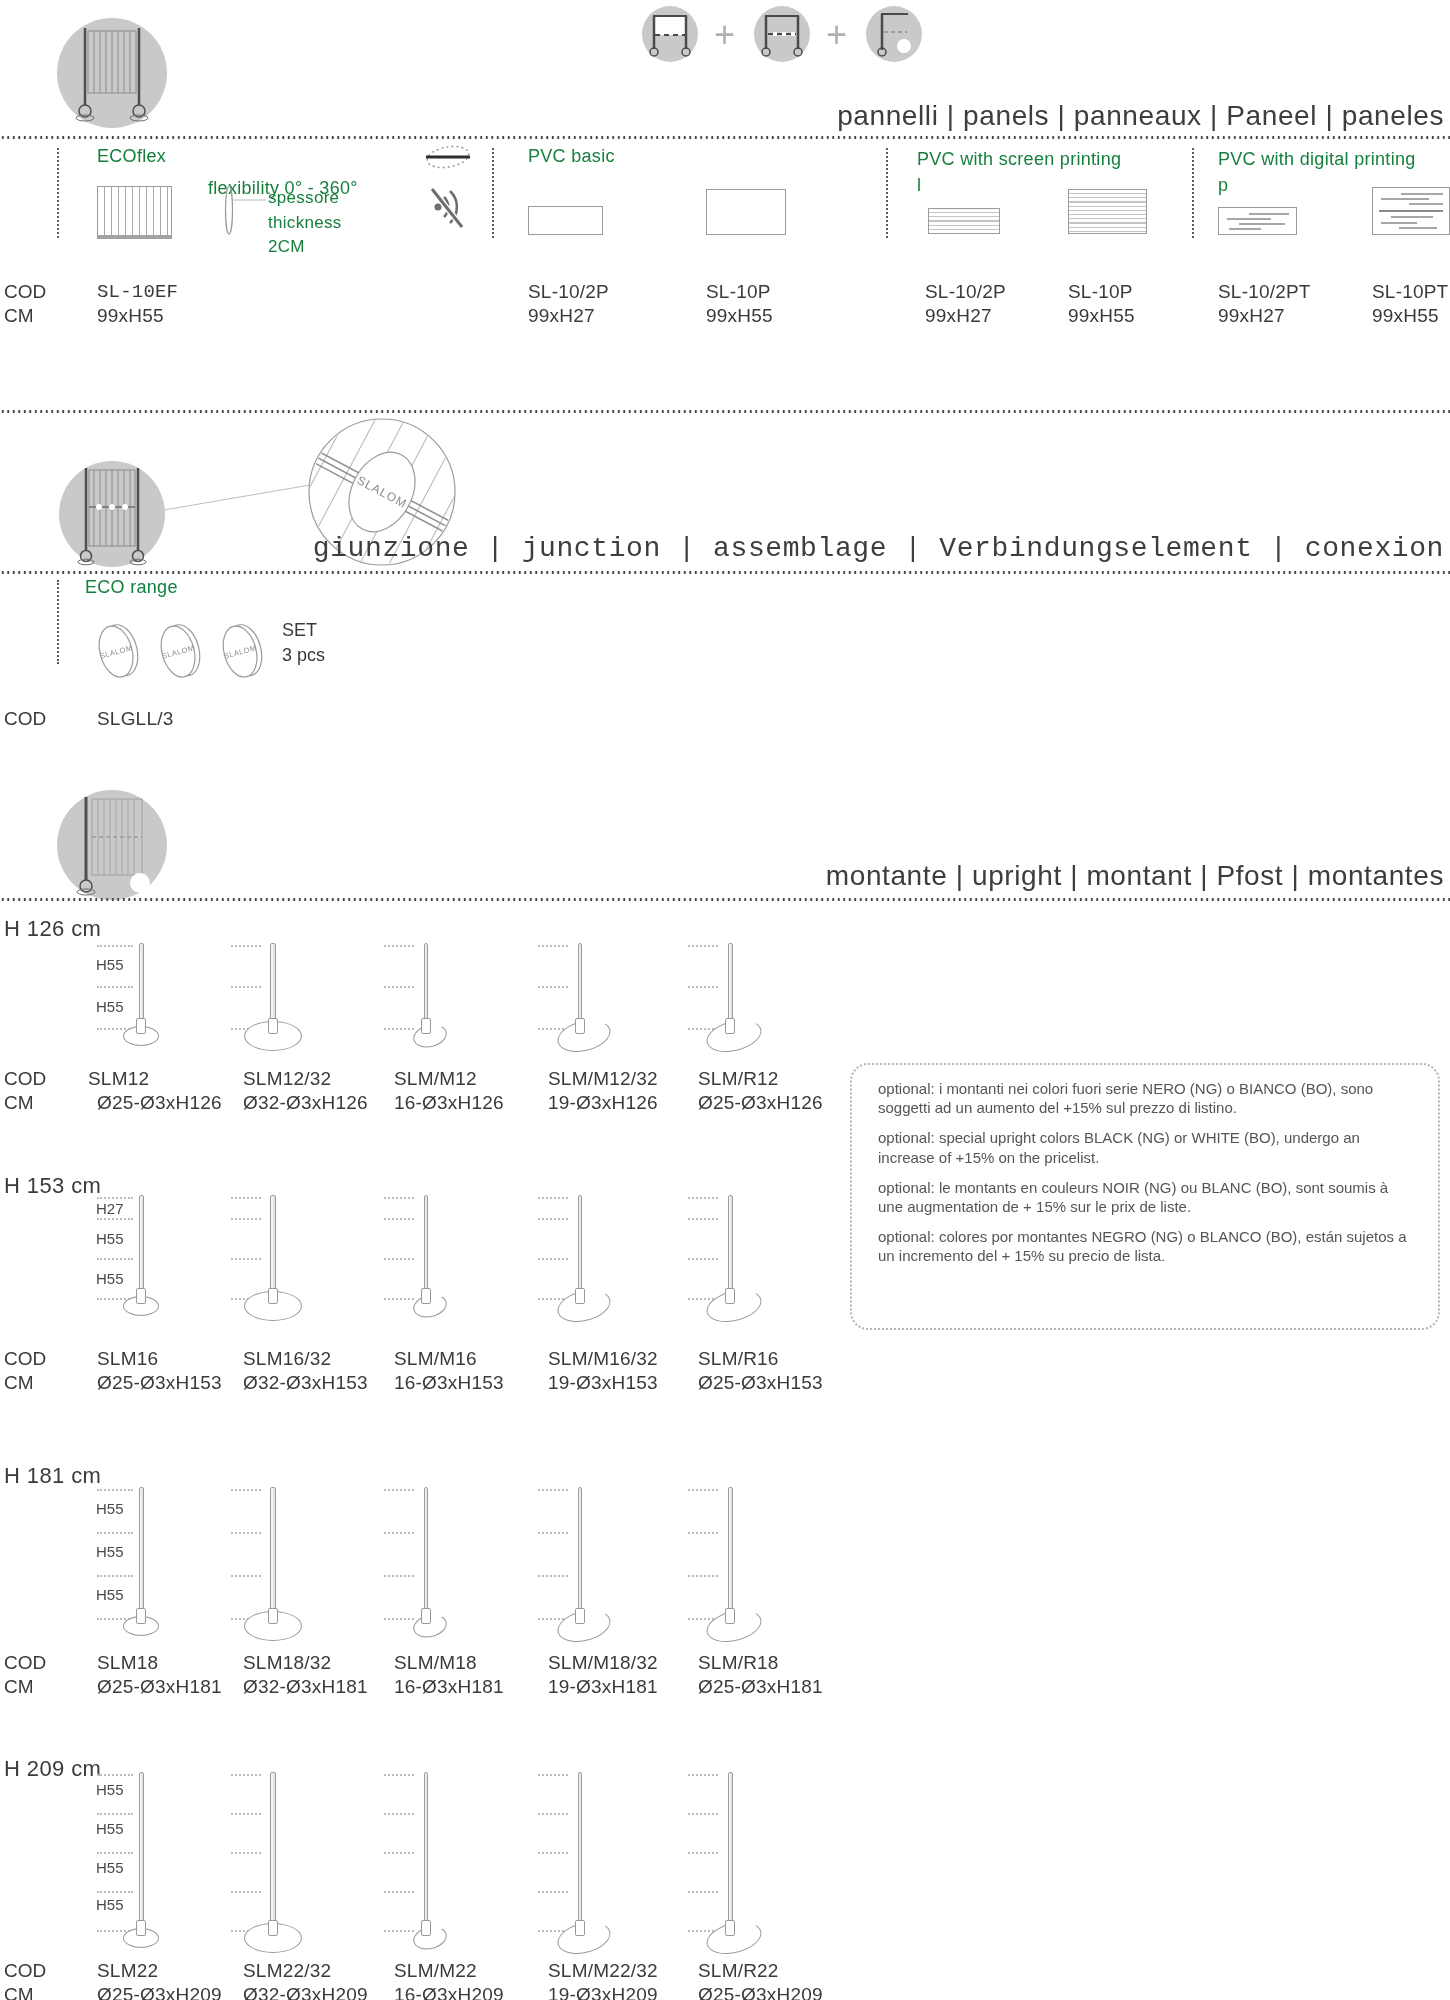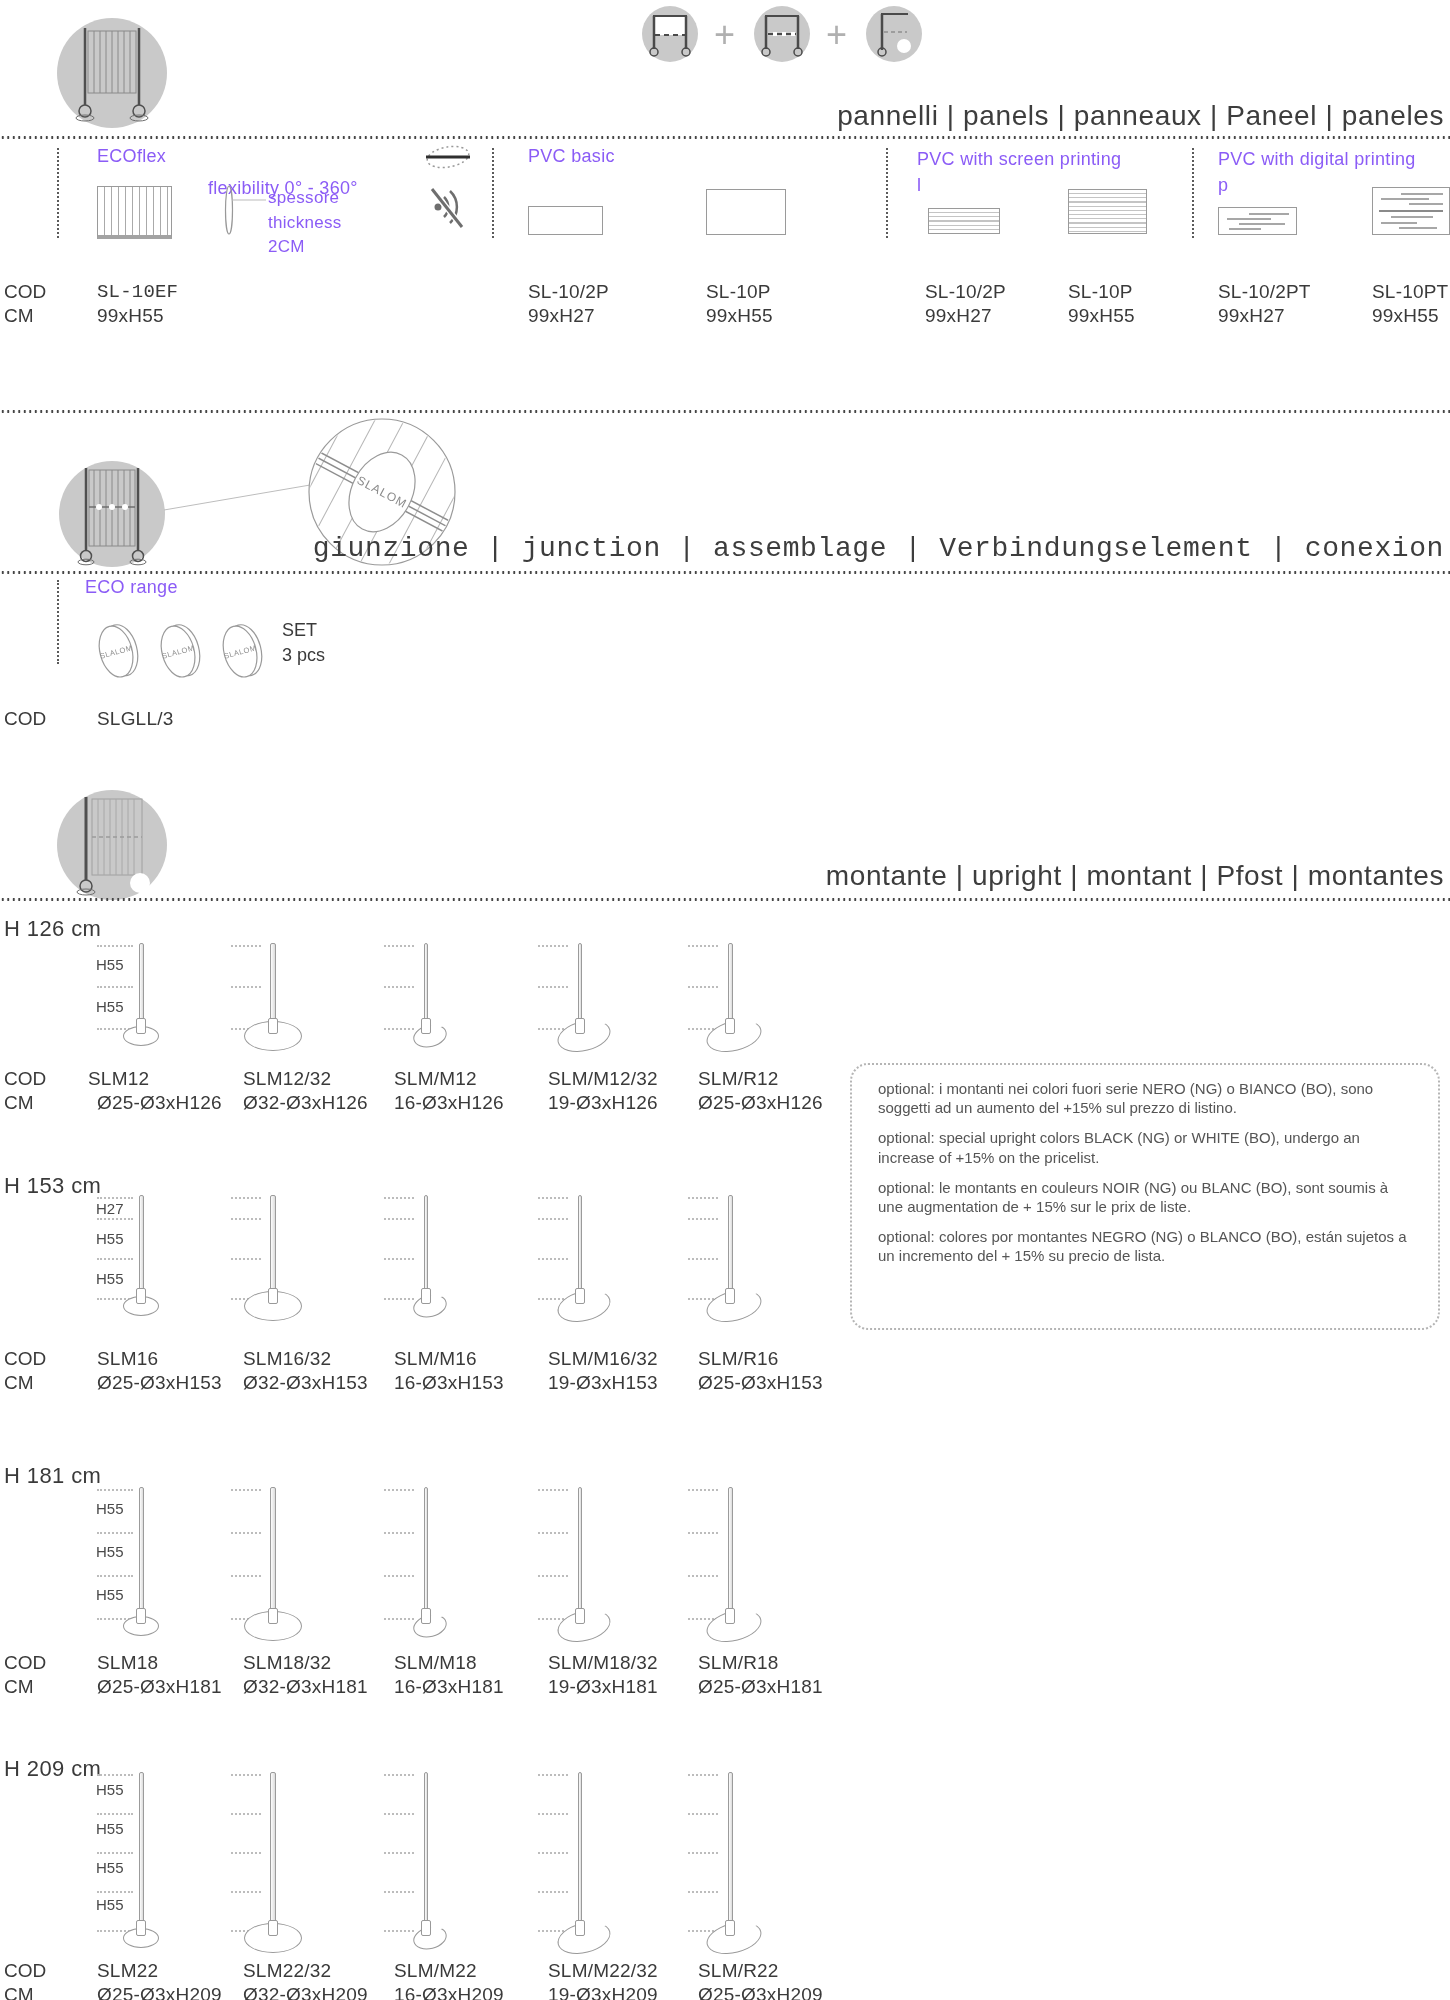--- a/index.html
+++ b/index.html
@@ -5,21 +5,21 @@
   html,body{margin:0;padding:0;background:#fff;}
   #page{position:relative;width:1450px;height:2000px;background:#fff;overflow:hidden;
         font-family:"Liberation Sans", sans-serif;color:#3a3a3a;}
   .abs{position:absolute;}
   .section-title{position:absolute;right:6px;text-align:right;font-size:28px;font-weight:400;
                  color:#3d3d3d;letter-spacing:0.6px;white-space:nowrap;}
   .hsep{position:absolute;left:0;width:1450px;height:3px;
         background-image:radial-gradient(circle,#454545 1.1px,transparent 1.4px);
         background-size:5.5px 3px;background-repeat:repeat-x;}
   .vdot{position:absolute;width:0;border-left:2px dotted #5a5a5a;}
-  .var-label{position:absolute;font-size:18px;color:#8b5cf6;letter-spacing:0.3px;}
+  .var-label{position:absolute;font-size:18px;color:#15803d;letter-spacing:0.3px;}
   .pre{white-space:pre-line;line-height:1.45;}
   .panel-rect{position:absolute;background:#fff;border:1.5px solid #9a9a9a;}
   .ecoflex-rect{background:repeating-linear-gradient(90deg,#fff 0 6px,#aaa 6px 7px);
                 border-bottom:4px solid #a3a3a3;}
   .screen-rect{background:repeating-linear-gradient(180deg,#fff 0 3px,#c4c4c4 3px 4.2px);}
   .row-label{position:absolute;left:4px;font-size:19px;color:#3a3a3a;}
   .cod-val{position:absolute;font-size:19px;color:#3a3a3a;white-space:nowrap;letter-spacing:0.2px;}
   .h-label{position:absolute;left:4px;font-size:22px;color:#3a3a3a;letter-spacing:0.4px;}
   .seg-label{position:absolute;font-size:15px;color:#4a4a4a;}
   .tick{position:absolute;height:0;border-top:2px dotted #bcbcbc;z-index:0;}

